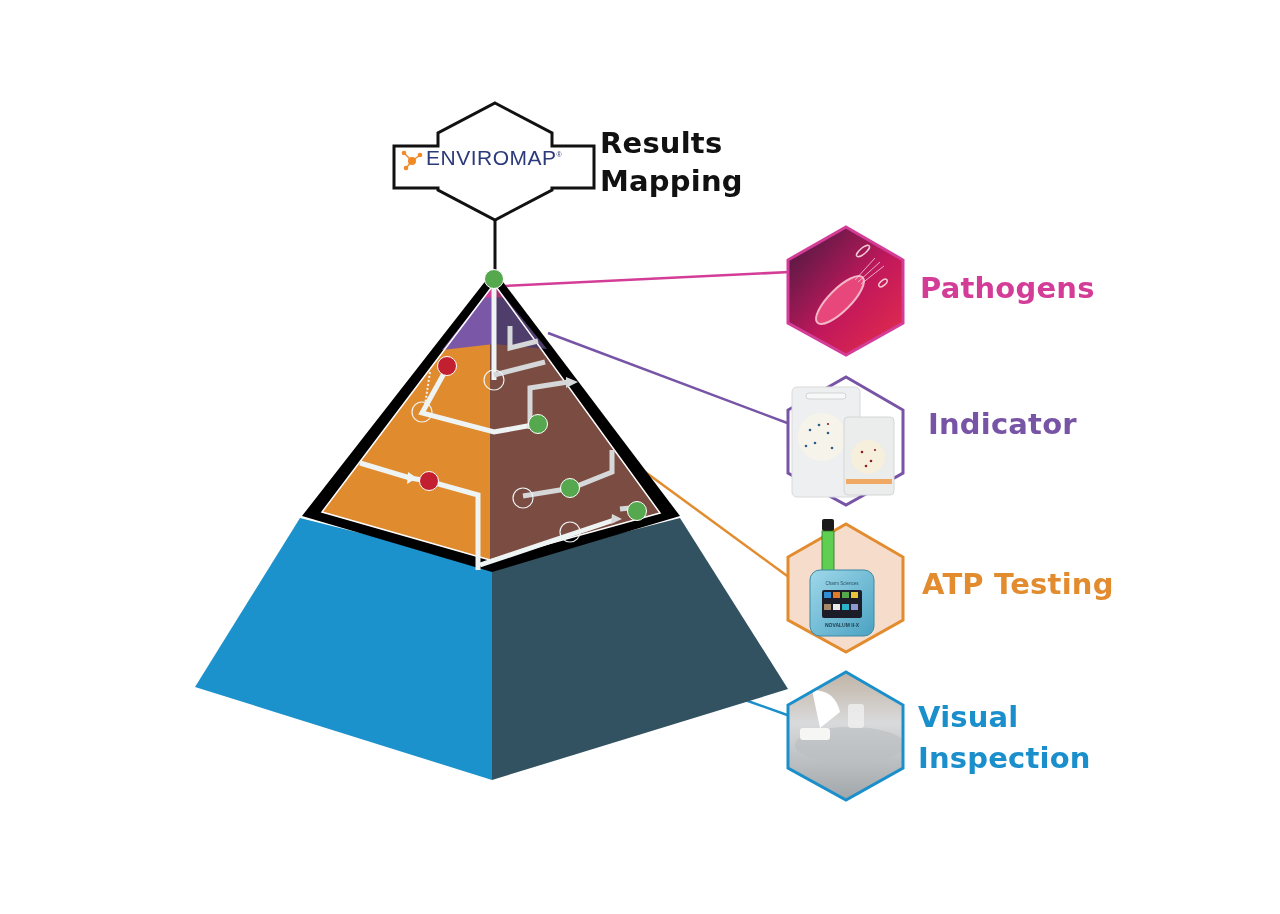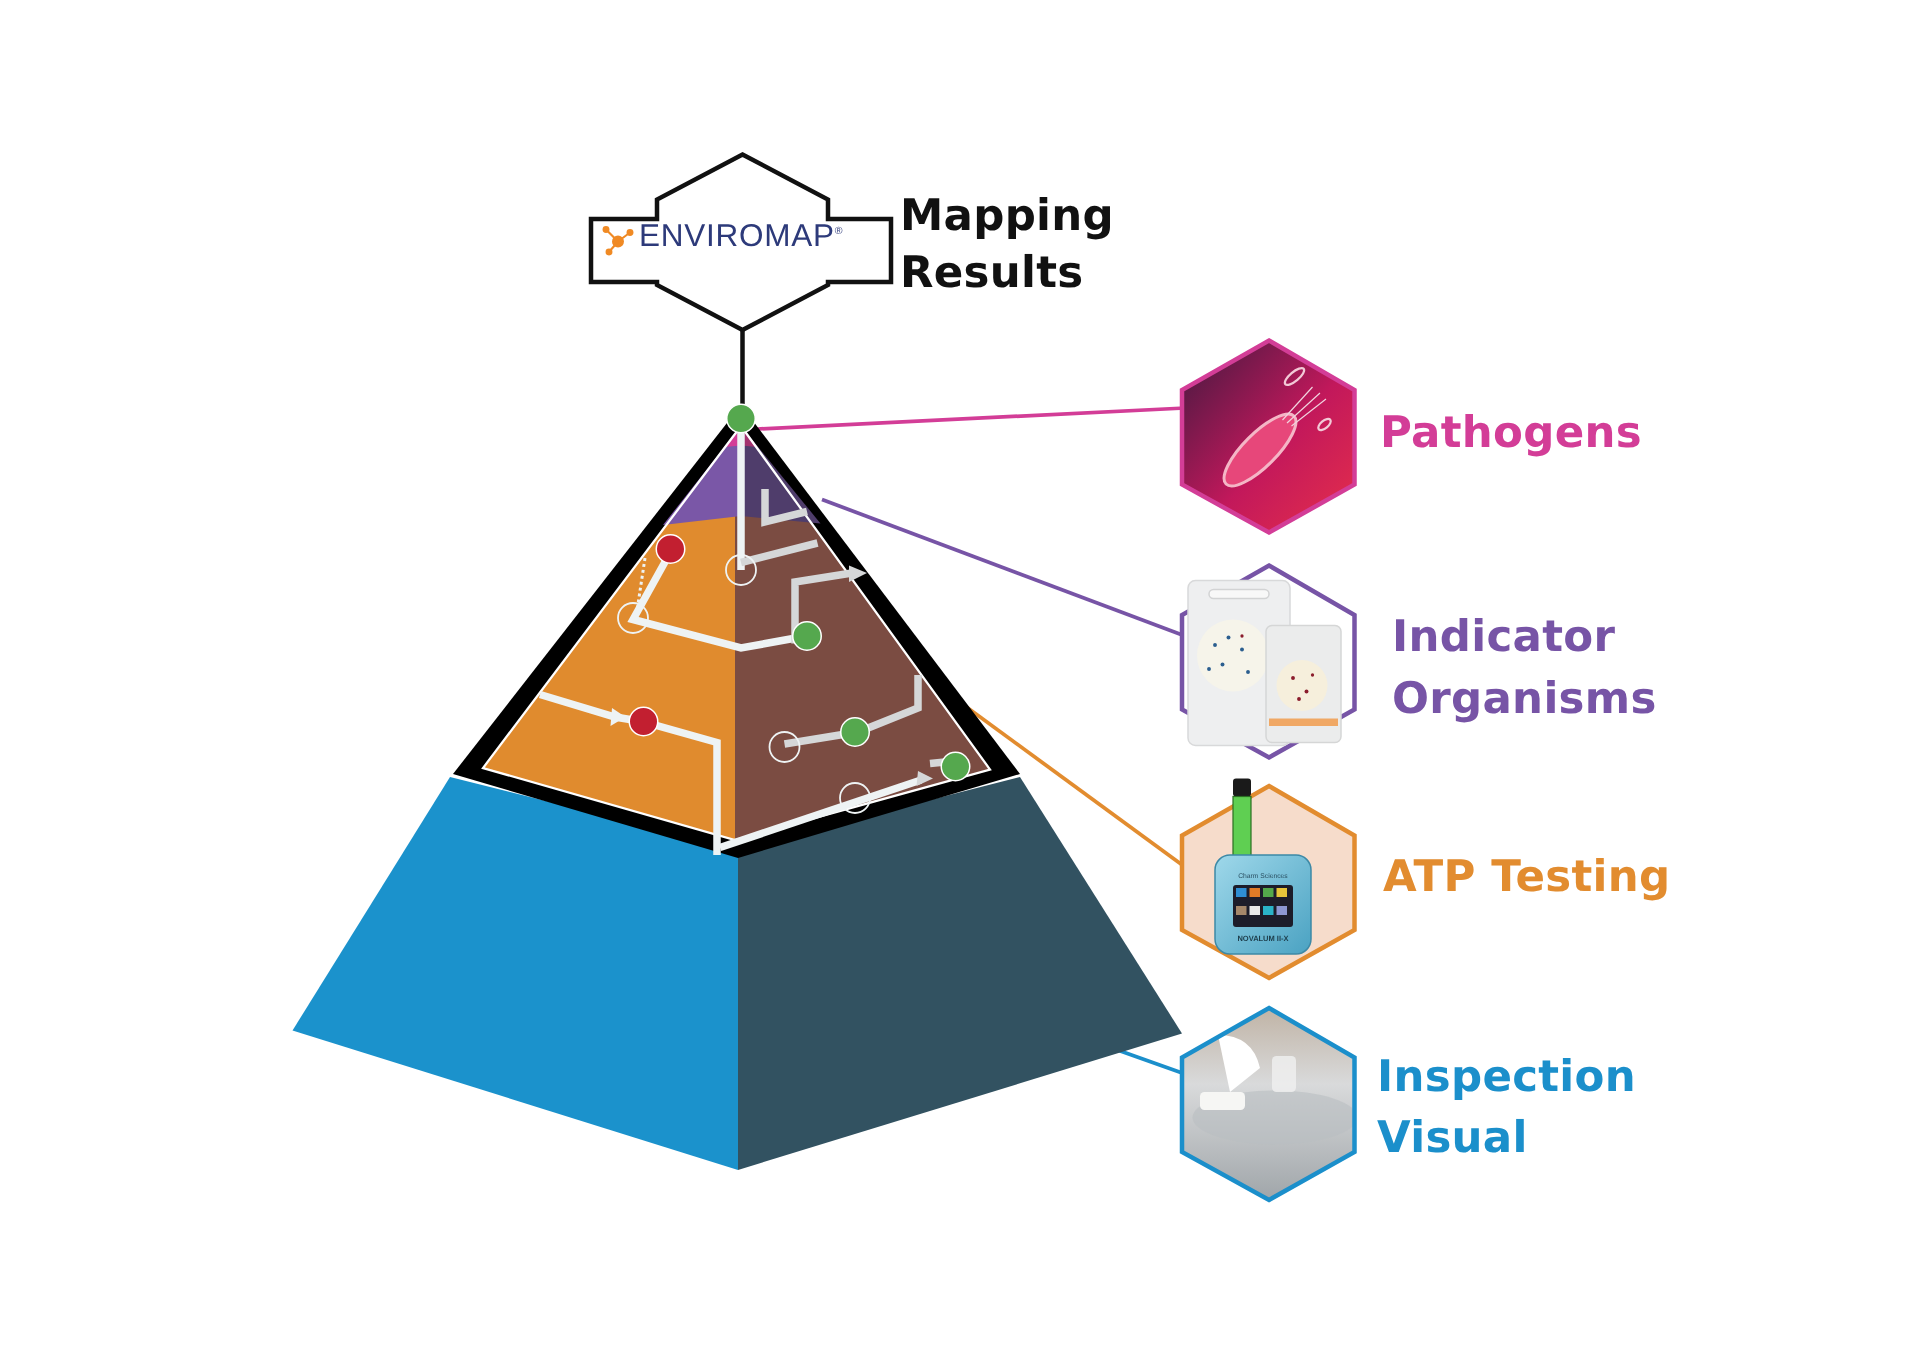--- a/index.html
+++ b/index.html
@@ -172,30 +172,29 @@
       <path d="M812,690 Q835,690 840,712 L820,728 Z" fill="#ffffff"></path>
       <rect x="848" y="704" width="16" height="24" rx="3" fill="#eeeeee" opacity="0.85"></rect>
     </g>
     <polygon points="846,672 903,705 903,768 846,800 788,768 788,705" fill="none" stroke="#1b8fcb" stroke-width="3"></polygon>
   </g>
 </svg>
 
 <div class="brand"><span>ENVIROMAP</span><sup style="font-size:7px">®</sup></div>
 
 <div class="lbl lbl-results">
+  <div>Results</div>
   <div>Mapping</div>
-  <div>Results</div>
 </div>
 
 <div class="lbl lbl-path">
   <div>Pathogens</div>
 </div>
 <div class="lbl lbl-ind">
   <div>Indicator</div>
-  <div>Organisms</div>
 </div>
 <div class="lbl lbl-atp">
   <div>ATP Testing</div>
 </div>
 <div class="lbl lbl-vis">
+  <div>Visual</div>
   <div>Inspection</div>
-  <div>Visual</div>
 </div>
 
 </body></html>

